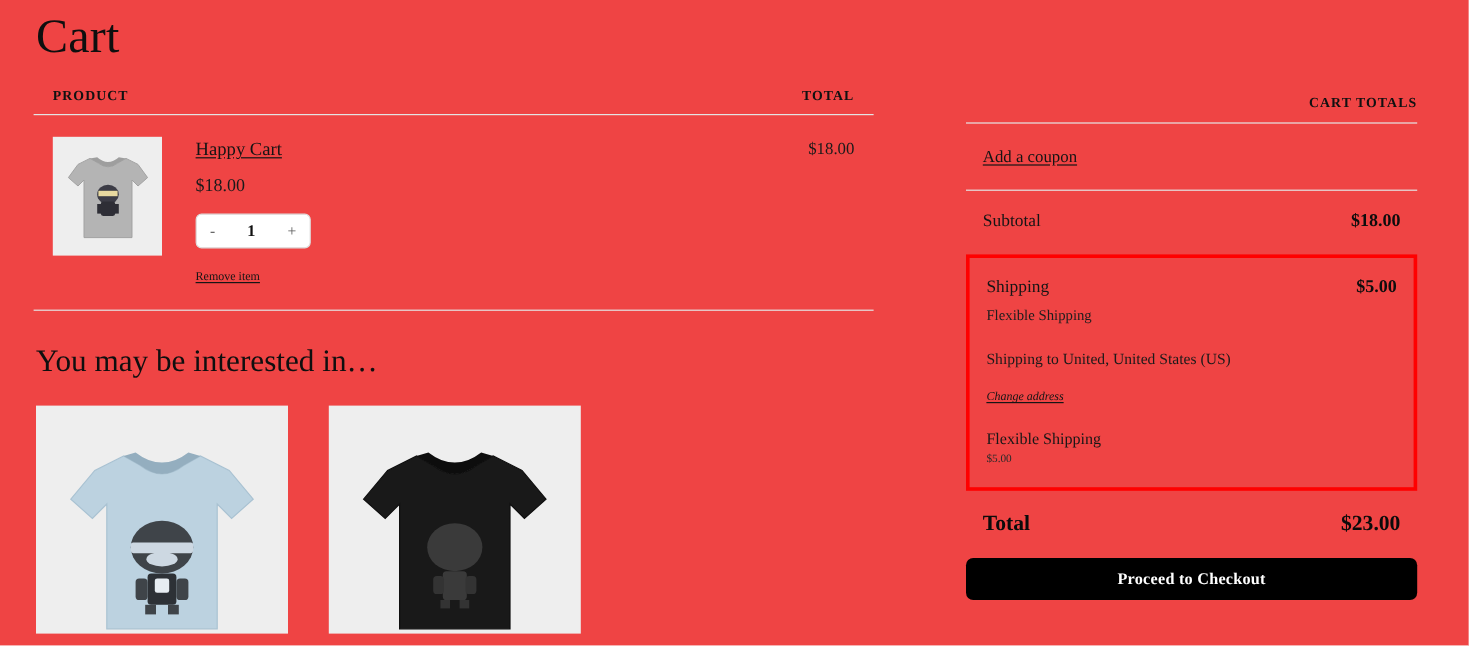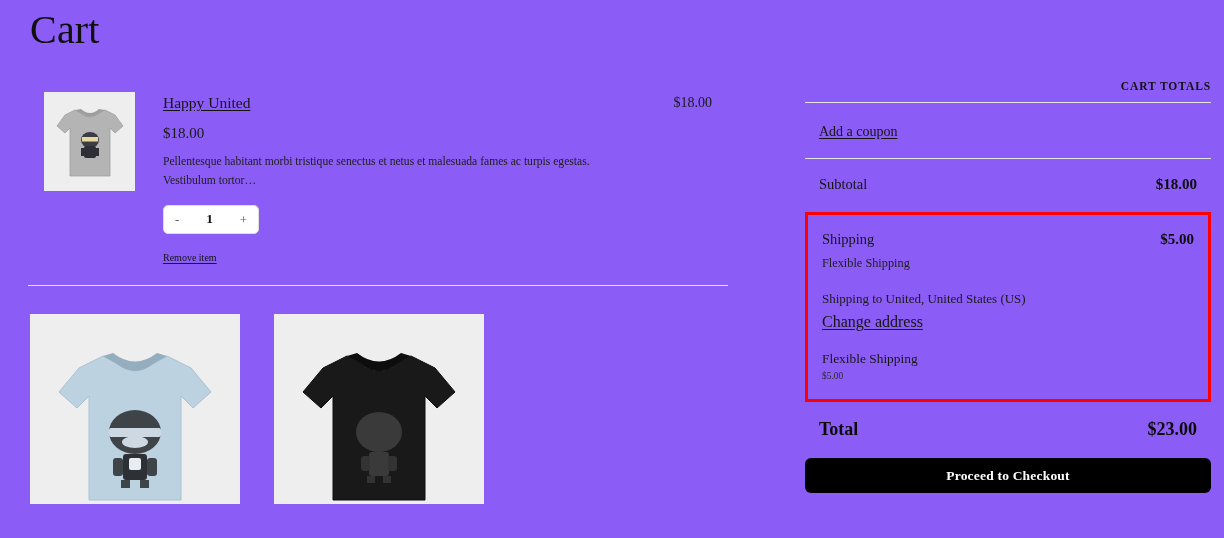--- a/index.html
+++ b/index.html
@@ -11,21 +11,21 @@
     overflow: hidden;
     background: #ffffff;
     font-family: "Liberation Serif", "DejaVu Serif", serif;
     color: #1a1a1a;
   }
 
   .page {
     position: relative;
     width: 1224px;
     height: 538px;
-    background: #8b5cf6;
+    background: #ef4444;
   }
 
   
   .left-col {
     position: absolute;
     left: 28px;
     top: 0px;
     width: 700px;
   }
 
@@ -186,21 +186,21 @@
     left: 50%;
     top: 58%;
     transform: translate(-50%, -50%);
   }
 
   
   .totals-col {
     position: absolute;
     left: 805px;
     top: 80px;
-    width: 406px;
+    width: 376px;
   }
 
   .totals-heading {
     text-align: right;
     font-size: 11.5px;
     font-weight: 700;
     letter-spacing: 0.9px;
     color: #111;
     padding-bottom: 10px;
     border-bottom: 1px solid #e4e4e4;
@@ -247,26 +247,27 @@
     color: #1d1d1d;
     margin-top: 8px;
   }
   .shipping-dest {
     font-size: 13px;
     color: #1a1a1a;
     margin-top: 20px;
   }
   .change-address {
     display: inline-block;
-    font-size: 16px;
+    font-size: 10px;
     color: #151515;
     text-decoration: underline;
     text-underline-offset: 2px;
-    margin-top: 6px;
-    cursor: pointer;
+    margin-top: 18px;
+    cursor: pointer;
+    font-style: italic;
   }
   .shipping-option-name {
     font-size: 13.4px;
     color: #171717;
     margin-top: 20px;
   }
   .shipping-option-price {
     font-size: 9.4px;
     color: #2a2a2a;
     margin-top: 4px;
@@ -301,54 +302,58 @@
 <body>
 
 <div class="page">
 
   <div class="left-col">
 
     <h1 class="page-title">Cart</h1>
 
     <div class="cart-table">
 
+      <div class="cart-head">
+        <div class="col-head">PRODUCT</div>
+        <div class="col-head total-head">TOTAL</div>
+      </div>
 
       <div class="cart-row">
 
         <div class="thumb">
           <svg class="tee" width="78" height="82" viewBox="0 0 78 82">
             <path d="M24 8 L14 13 L6 24 L14 31 L19 26 L19 74 L59 74 L59 26 L64 31 L72 24 L64 13 L54 8 L47 12 Q39 18 31 12 Z" fill="#b4b4b4" stroke="#a0a0a0" stroke-width="0.8"></path>
             <path d="M24 8 L31 12 Q39 18 47 12 L54 8 L48 7 Q39 15 30 7 Z" fill="#9e9e9e"></path>
             <ellipse cx="39" cy="38" rx="9" ry="8" fill="#3c3c46"></ellipse>
             <rect x="31" y="35" width="16" height="4.5" fill="#e8d9a0"></rect>
             <rect x="33" y="44" width="12" height="12" rx="2" fill="#2e2e36"></rect>
             <rect x="30" y="46" width="4" height="8" fill="#2e2e36"></rect>
             <rect x="44" y="46" width="4" height="8" fill="#2e2e36"></rect>
           </svg>
         </div>
 
         <div class="row-main">
-          <a class="prod-name">Happy United</a>
+          <a class="prod-name">Happy Cart</a>
           <div class="prod-price">$18.00</div>
-          <div class="prod-desc">Pellentesque habitant morbi tristique senectus et netus et malesuada fames ac turpis egestas. Vestibulum tortor…</div>
 
           <div class="qty-box">
             <span class="qty-btn">-</span>
             <span class="qty-val">1</span>
             <span class="qty-btn">+</span>
           </div>
 
           <a class="remove-item">Remove item</a>
         </div>
 
         <div class="row-total">$18.00</div>
       </div>
     </div>
 
     <div class="related">
+      <h2 class="related-title">You may be interested in…</h2>
 
       <div class="related-grid">
 
         <div class="related-card">
           <svg class="tee" width="176" height="168" viewBox="0 0 176 168">
             <path d="M56 16 L32 28 L12 52 L30 68 L42 56 L42 160 L134 160 L134 56 L146 68 L164 52 L144 28 L120 16 L106 24 Q88 38 70 24 Z" fill="#bcd2e0" stroke="#a9c2d2" stroke-width="1"></path>
             <path d="M56 16 L70 24 Q88 38 106 24 L120 16 L110 13 Q88 30 66 13 Z" fill="#94aebf"></path>
             <ellipse cx="88" cy="92" rx="26" ry="22" fill="#3f4449"></ellipse>
             <rect x="62" y="88" width="52" height="9" rx="2" fill="#cdd8e2"></rect>
             <ellipse cx="88" cy="102" rx="13" ry="6" fill="#cdd8e2"></ellipse>

